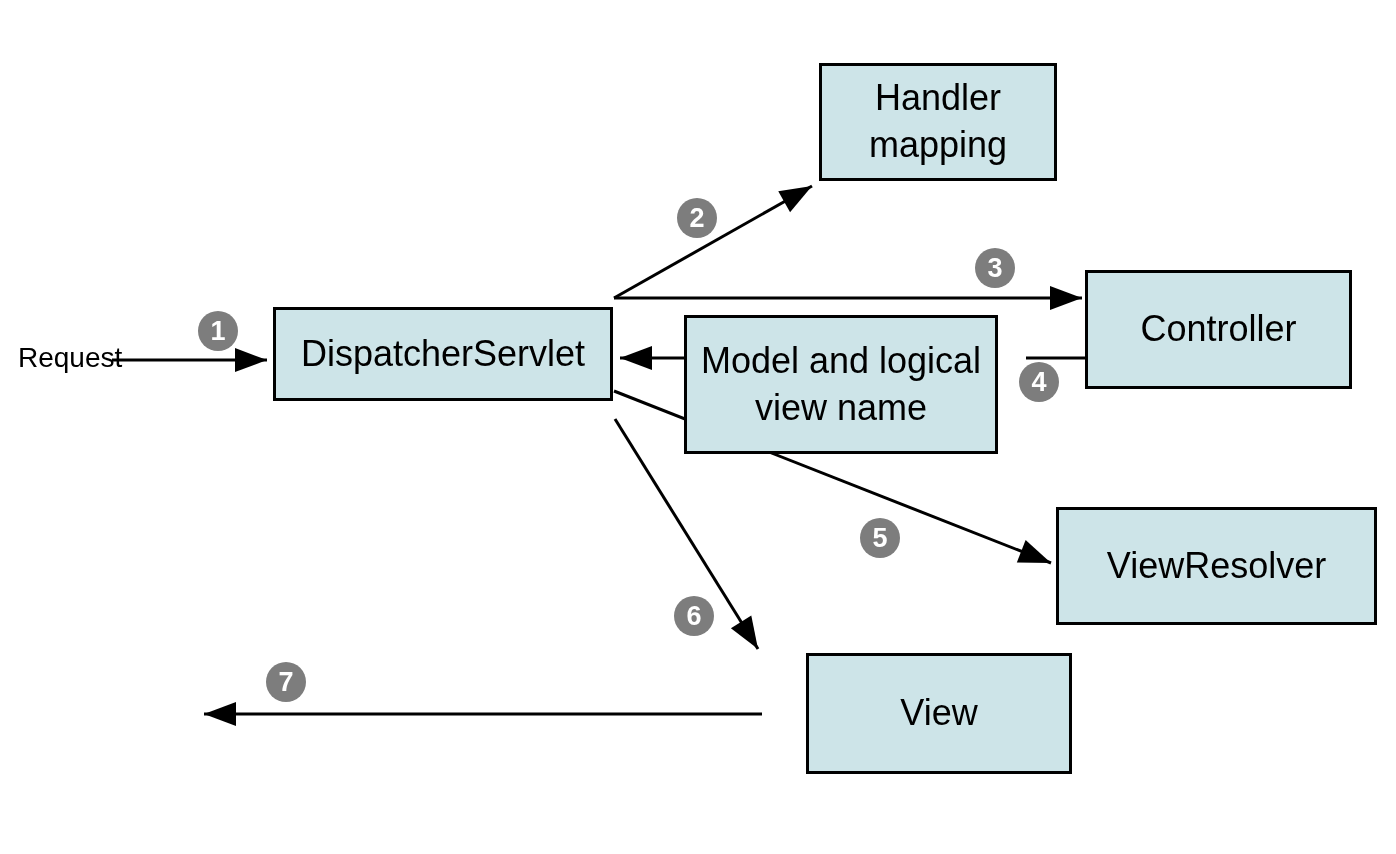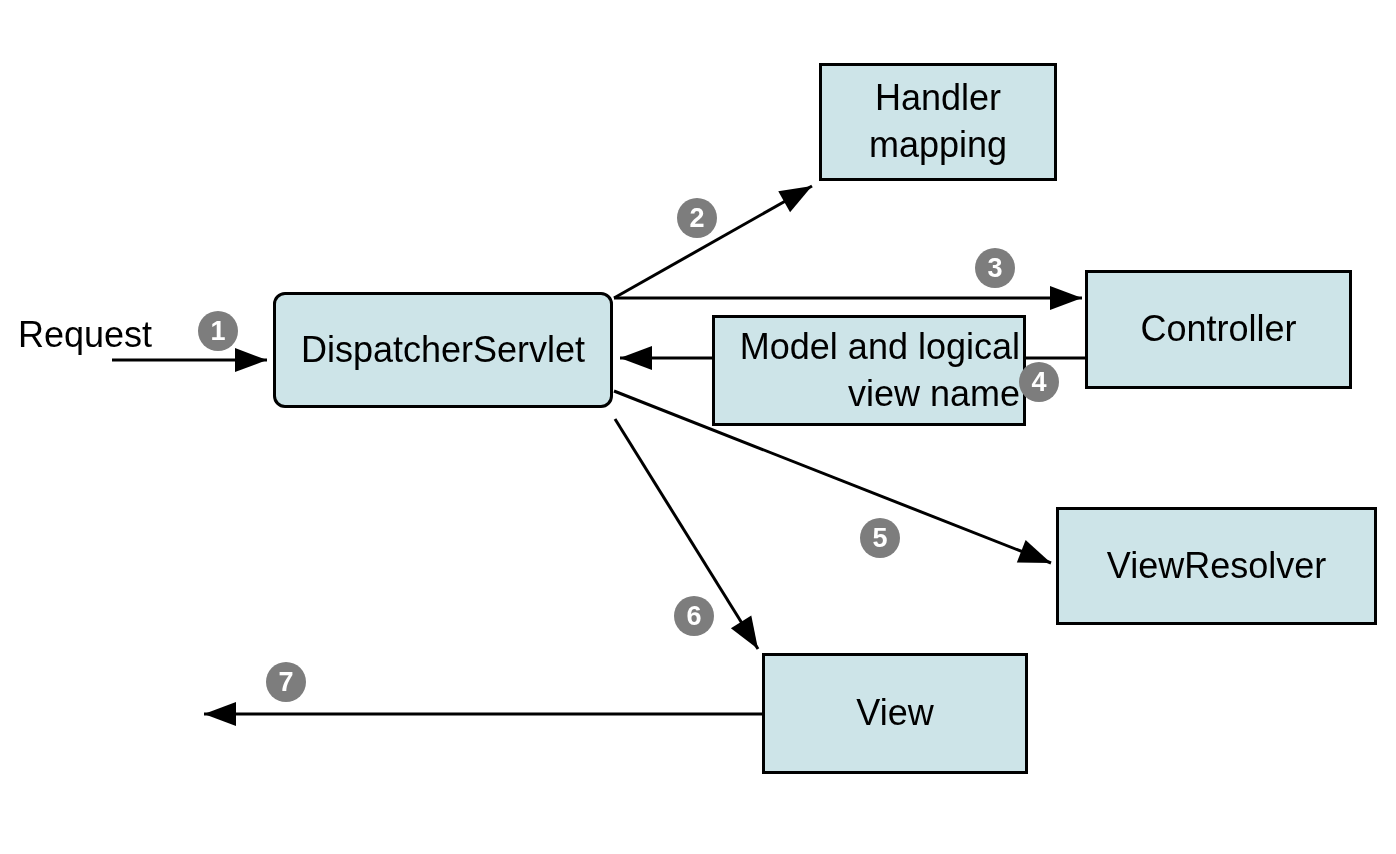--- a/index.html
+++ b/index.html
@@ -28,26 +28,26 @@
     border: 3px solid var(--node-border, #000);
     display: flex;
     align-items: center;
     justify-content: center;
     text-align: center;
     font-size: 36px;
     line-height: 1.3;
     color: var(--label-text, #000);
   }
   .node .node-label { display: inline-block; }
-  .node-dispatcher   { left: 273px;  top: 292px; width: 340px; height: 116px; border-radius: 12px; }
+  .node-dispatcher   { left: 273px;  top: 307px; width: 340px; height: 94px; }
   .node-handler      { left: 819px;  top: 63px;  width: 238px; height: 118px; }
   .node-controller   { left: 1085px; top: 270px; width: 267px; height: 119px; }
-  .node-model        { left: 712px;  top: 315px; width: 314px; height: 111px; text-align: right; }
+  .node-model        { left: 684px;  top: 315px; width: 314px; height: 139px; }
   .node-viewresolver { left: 1056px; top: 507px; width: 321px; height: 118px; }
-  .node-view         { left: 762px;  top: 653px; width: 266px; height: 121px; }
+  .node-view         { left: 806px;  top: 653px; width: 266px; height: 121px; }
   .node-handler .node-label { max-width: 185px; }
   .node-model   .node-label { max-width: 302px; }
   .badge {
     position: absolute;
     width: 40px; height: 40px;
     border-radius: 50%;
     background: var(--badge-fill, #7d7d7d);
     color: var(--badge-text, #fff);
     font-size: 27px;
     font-weight: bold;
@@ -58,23 +58,24 @@
   }
   .badge-1 { left: 198px;  top: 311px; }
   .badge-2 { left: 677px;  top: 198px; }
   .badge-3 { left: 975px;  top: 248px; }
   .badge-4 { left: 1019px; top: 362px; }
   .badge-5 { left: 860px;  top: 518px; }
   .badge-6 { left: 674px;  top: 596px; }
   .badge-7 { left: 266px;  top: 662px; }
   .free-label {
     position: absolute;
-    font-size: 36px;
+    font-size: 28px;
     color: var(--label-text, #000);
     white-space: nowrap;
+    margin-top: 28px;
   }
   .label-request  { left: 18px;  top: 314px; }
   .label-response { left: 327px; top: 662px; }
 </style>
 </head>
 <body>
 
 <div class="stage">
 
   <svg class="arrow-layer" viewBox="0 0 1396 854" xmlns="http://www.w3.org/2000/svg">

